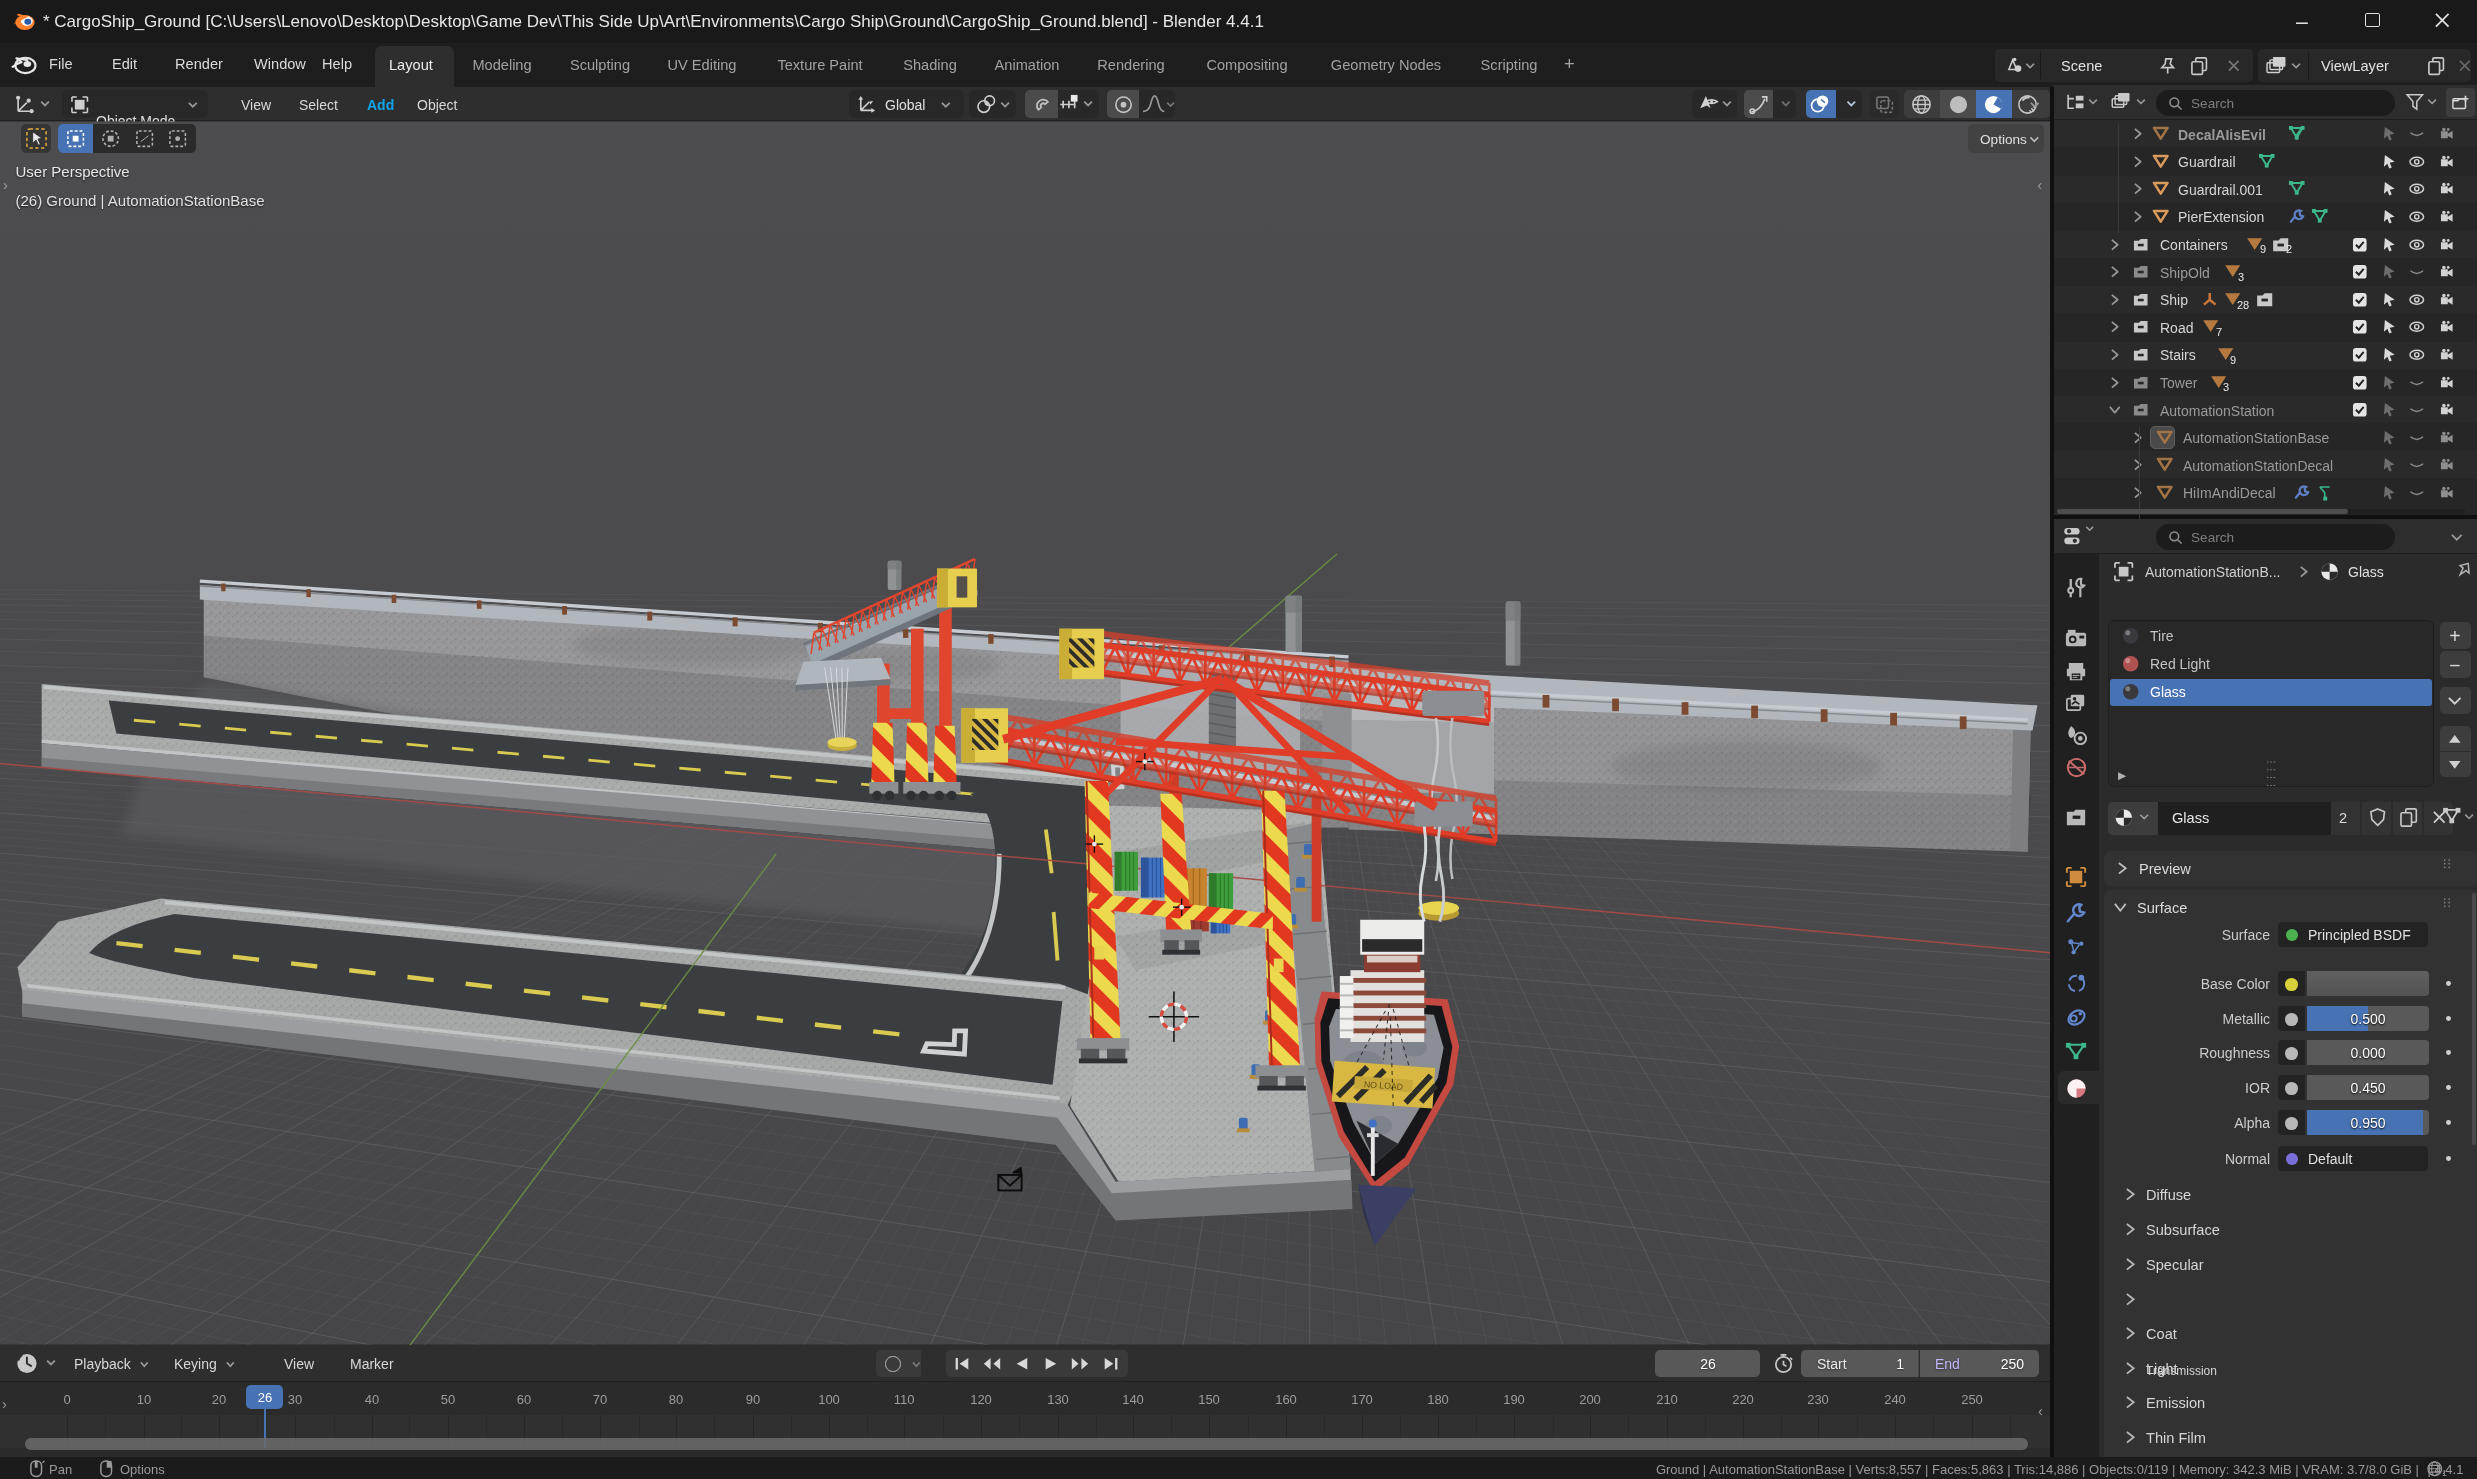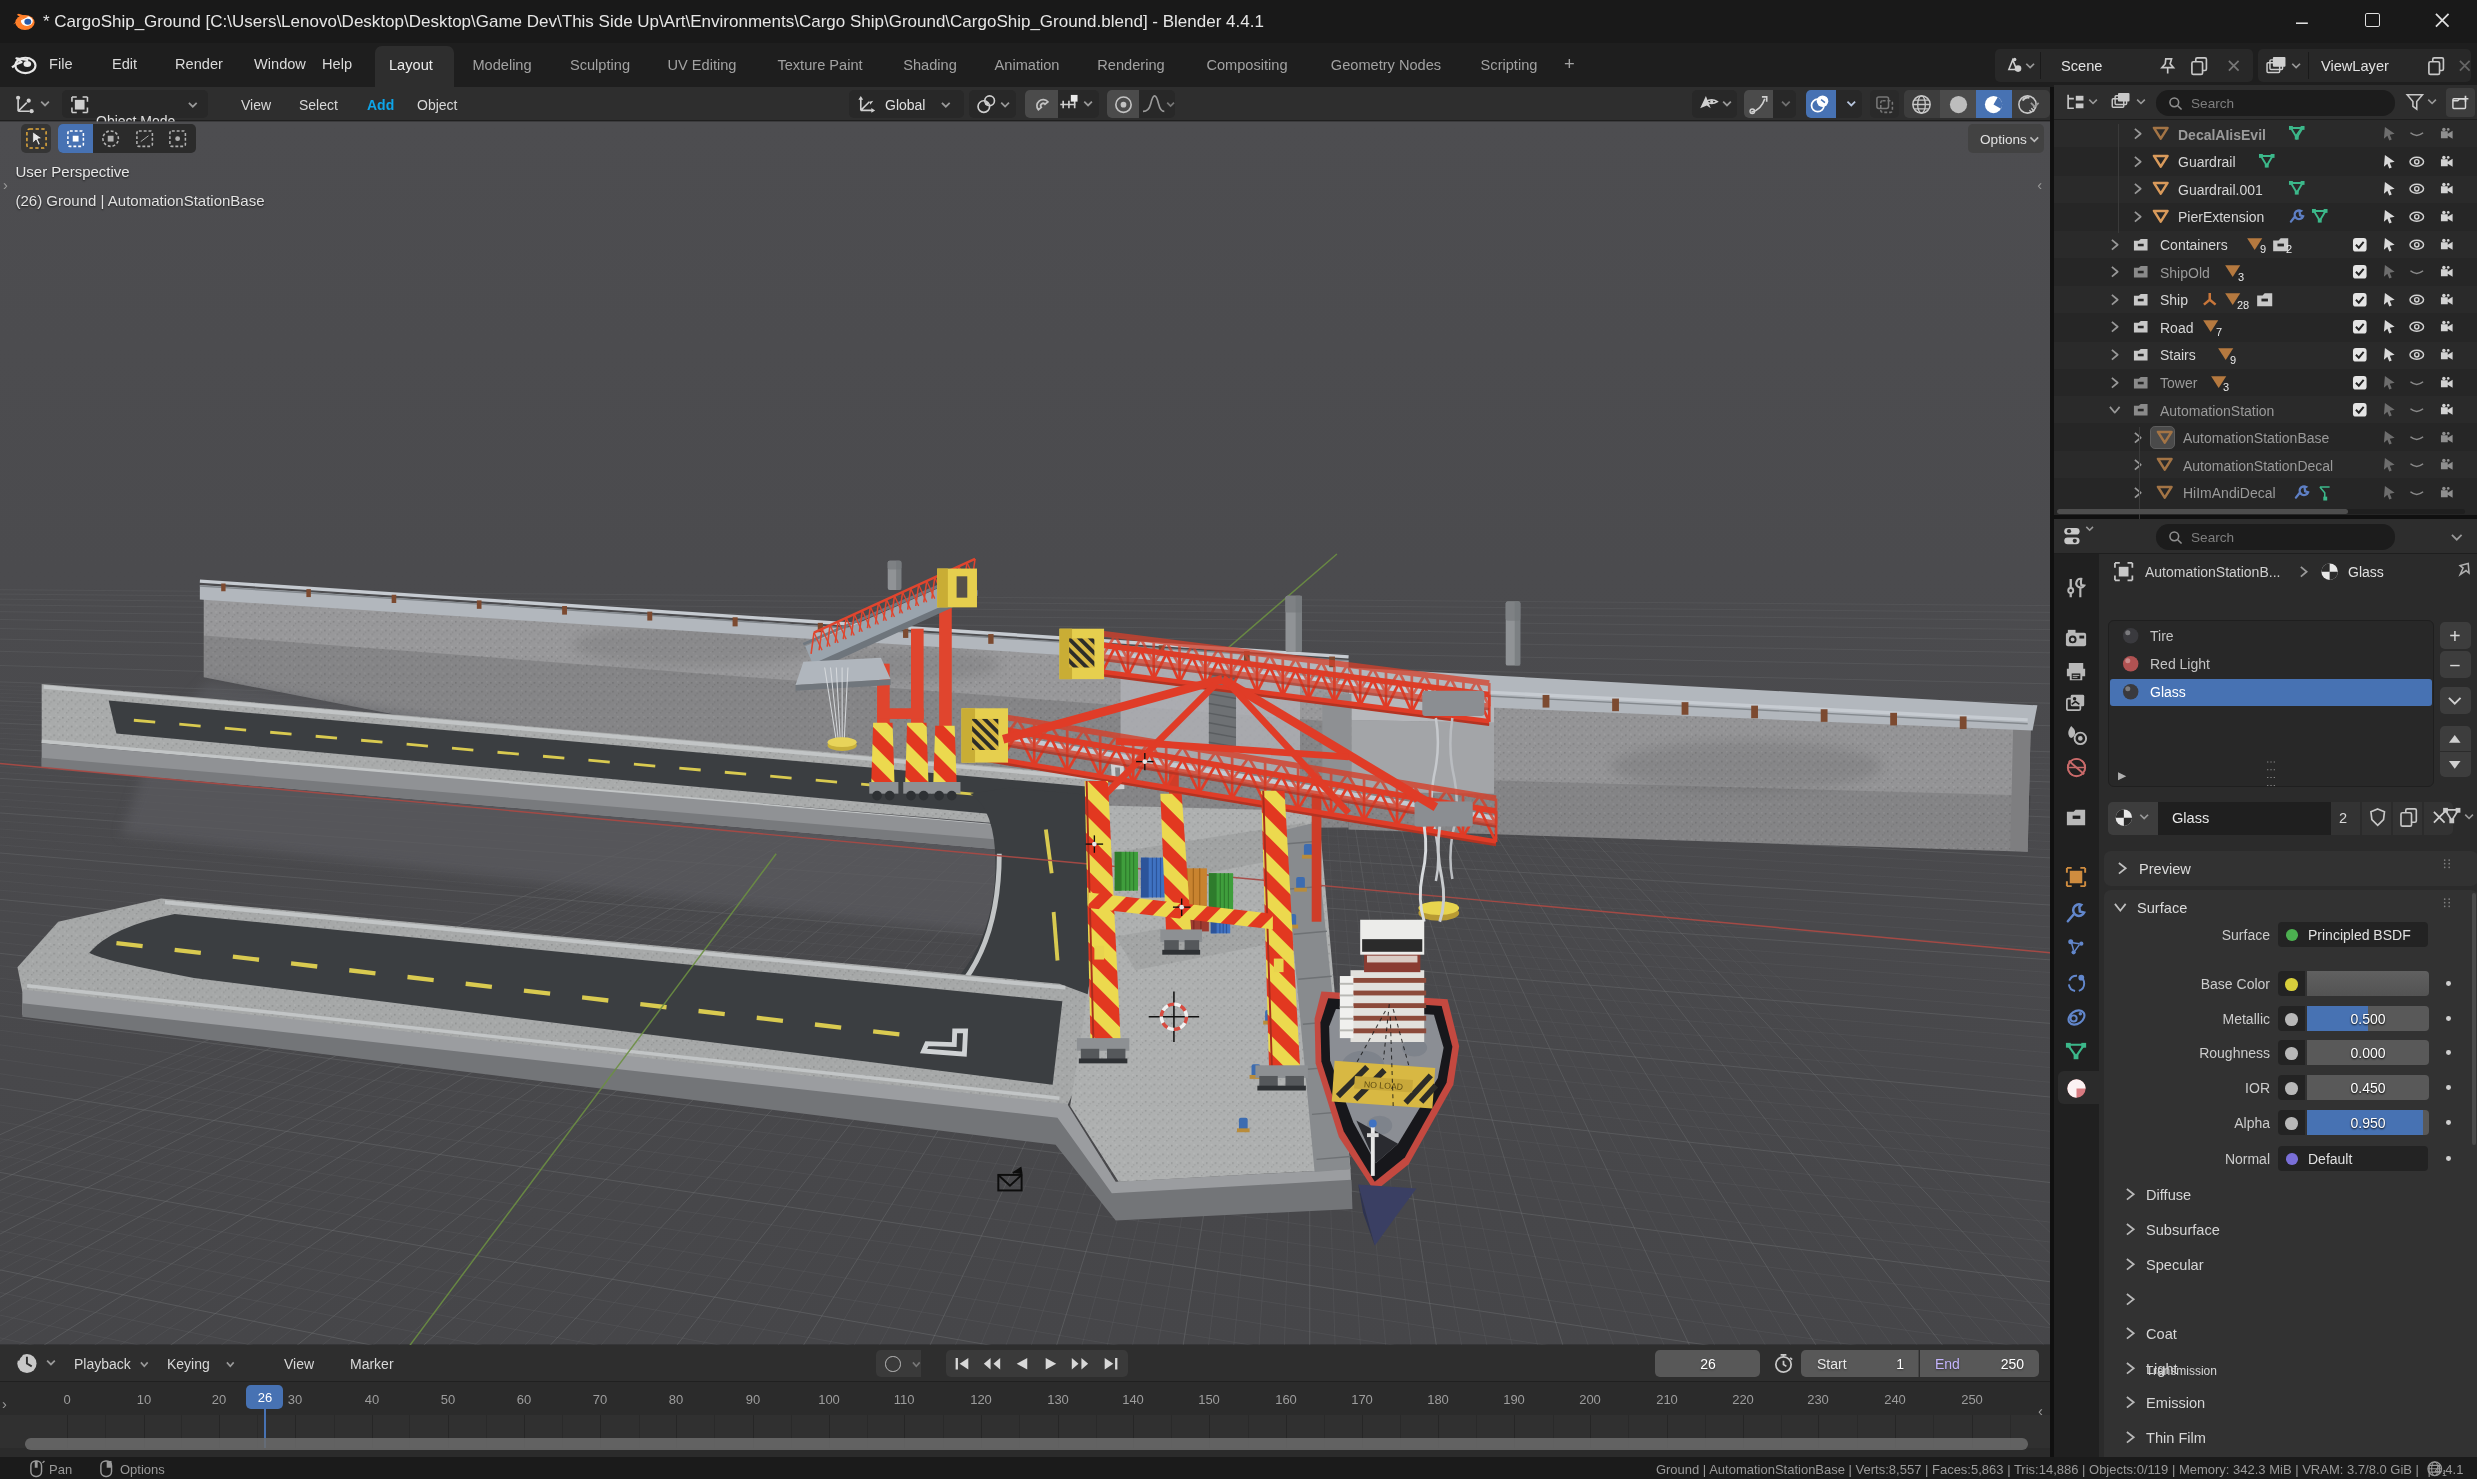--- a/index.html
+++ b/index.html
@@ -1700,21 +1700,21 @@
     <svg class="abs" style="left:13.6px;top:1351px" width="47" height="25" viewBox="0 0 48 26">
 <circle cx="13" cy="13" r="10" fill="#c8c8c8"></circle>
 <path d="M13 6 L13 13 L18 16" stroke="#2e2e2e" stroke-width="2" fill="none"></path>
 <path d="M8 4 a10 10 0 0 0 -4 6" fill="none" stroke="#2e2e2e" stroke-width="2"></path>
 <path d="M34 10 l4 4 l4 -4" fill="none" stroke="#9a9a9a" stroke-width="1.8"></path>
     </svg>
     <div class="abs t" style="left:74px;top:1357px;font-size:14px;color:#d8d8d8;font-weight:normal;line-height:1;">Playback</div>
     <svg class="abs" style="left:138px;top:1358px" width="12.6" height="12.6" viewBox="0 0 13 13">
 <path d="M3 4.5 l3.5 4 l3.5 -4" fill="none" stroke="#9a9a9a" stroke-width="1.7"></path>
     </svg>
-    <div class="abs t" style="left:167px;top:1357px;font-size:14px;color:#d8d8d8;font-weight:normal;line-height:1;">Keying</div>
+    <div class="abs t" style="left:174px;top:1357px;font-size:14px;color:#d8d8d8;font-weight:normal;line-height:1;">Keying</div>
     <svg class="abs" style="left:224px;top:1358px" width="12.6" height="12.6" viewBox="0 0 13 13">
 <path d="M3 4.5 l3.5 4 l3.5 -4" fill="none" stroke="#9a9a9a" stroke-width="1.7"></path>
     </svg>
     <div class="abs t" style="left:284px;top:1357px;font-size:14px;color:#d8d8d8;font-weight:normal;line-height:1;">View</div>
     <div class="abs t" style="left:350px;top:1357px;font-size:14px;color:#d8d8d8;font-weight:normal;line-height:1;">Marker</div>
     <div class="abs" style="left:876px;top:1350px;width:45px;height:27px;background:#3a3a3a;border-radius:4.9px 0 0 4.9px;"></div>
     <div class="abs" style="left:885px;top:1356px;width:15.5px;height:15.5px;border-radius:50%;border:1.9px solid #b8b8b8;"></div>
     <svg class="abs" style="left:910px;top:1358px" width="12.6" height="12.6" viewBox="0 0 13 13">
 <path d="M3 4.5 l3.5 4 l3.5 -4" fill="none" stroke="#777" stroke-width="1.7"></path>
     </svg>

